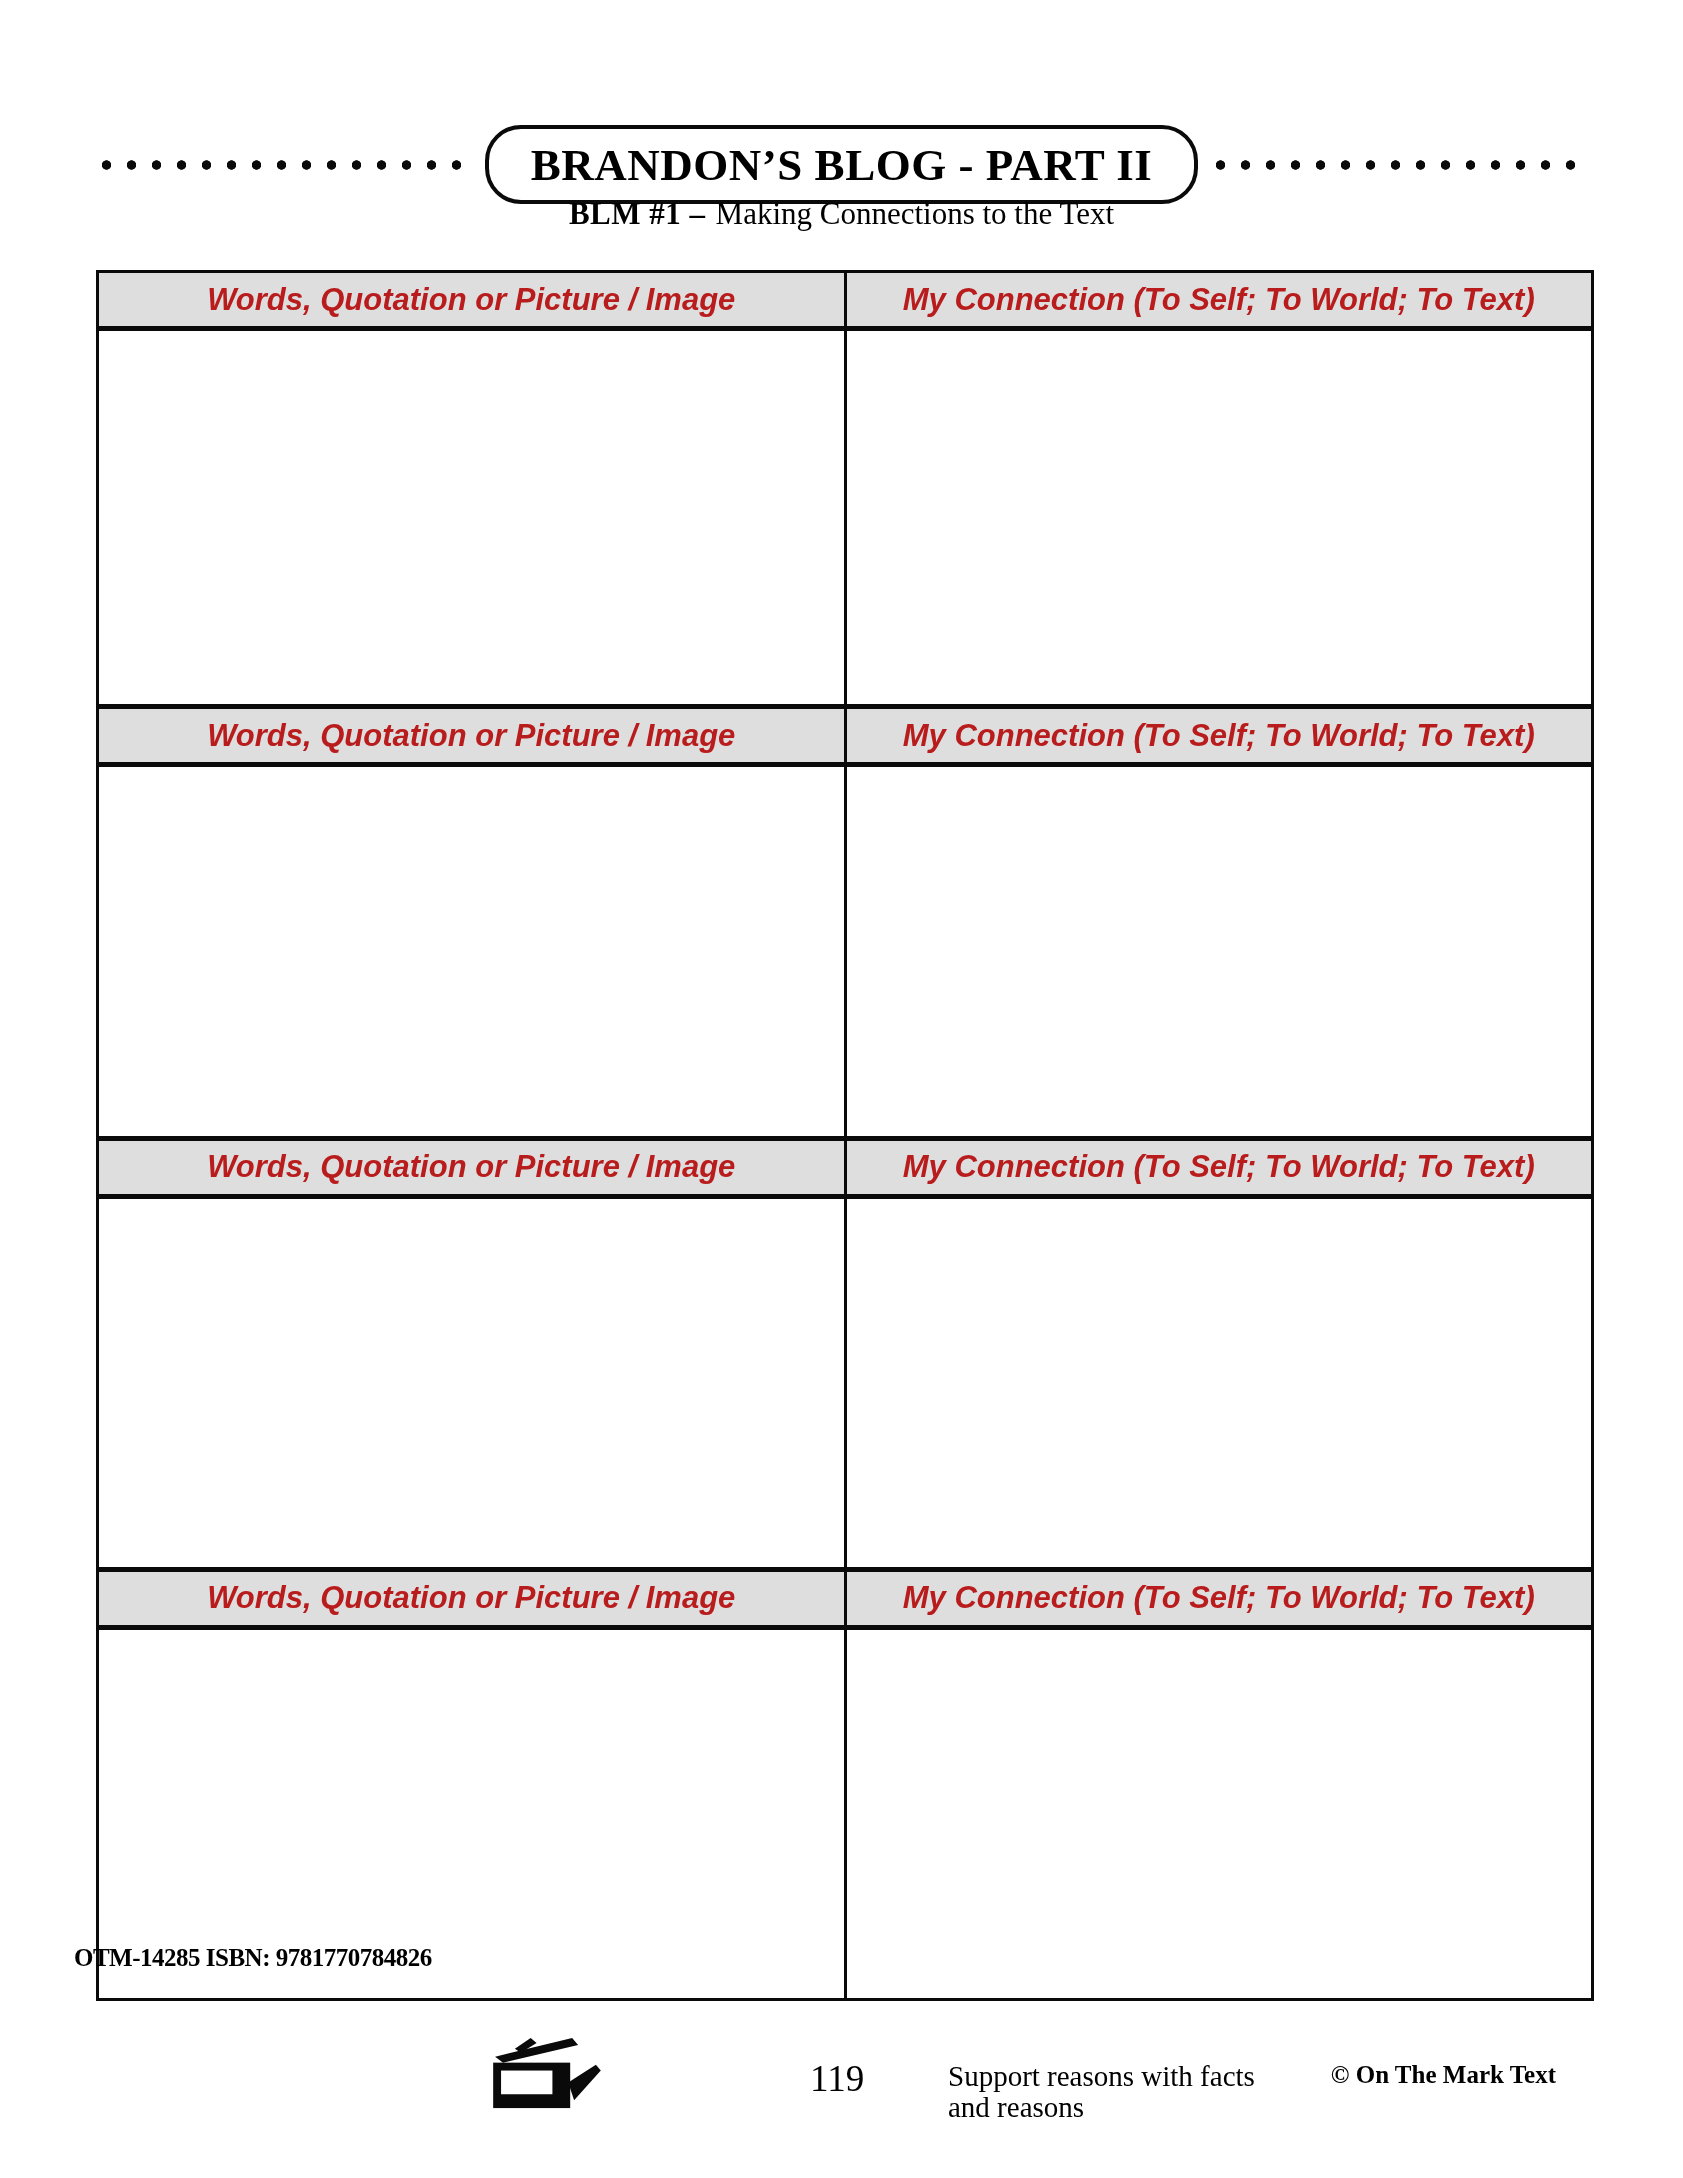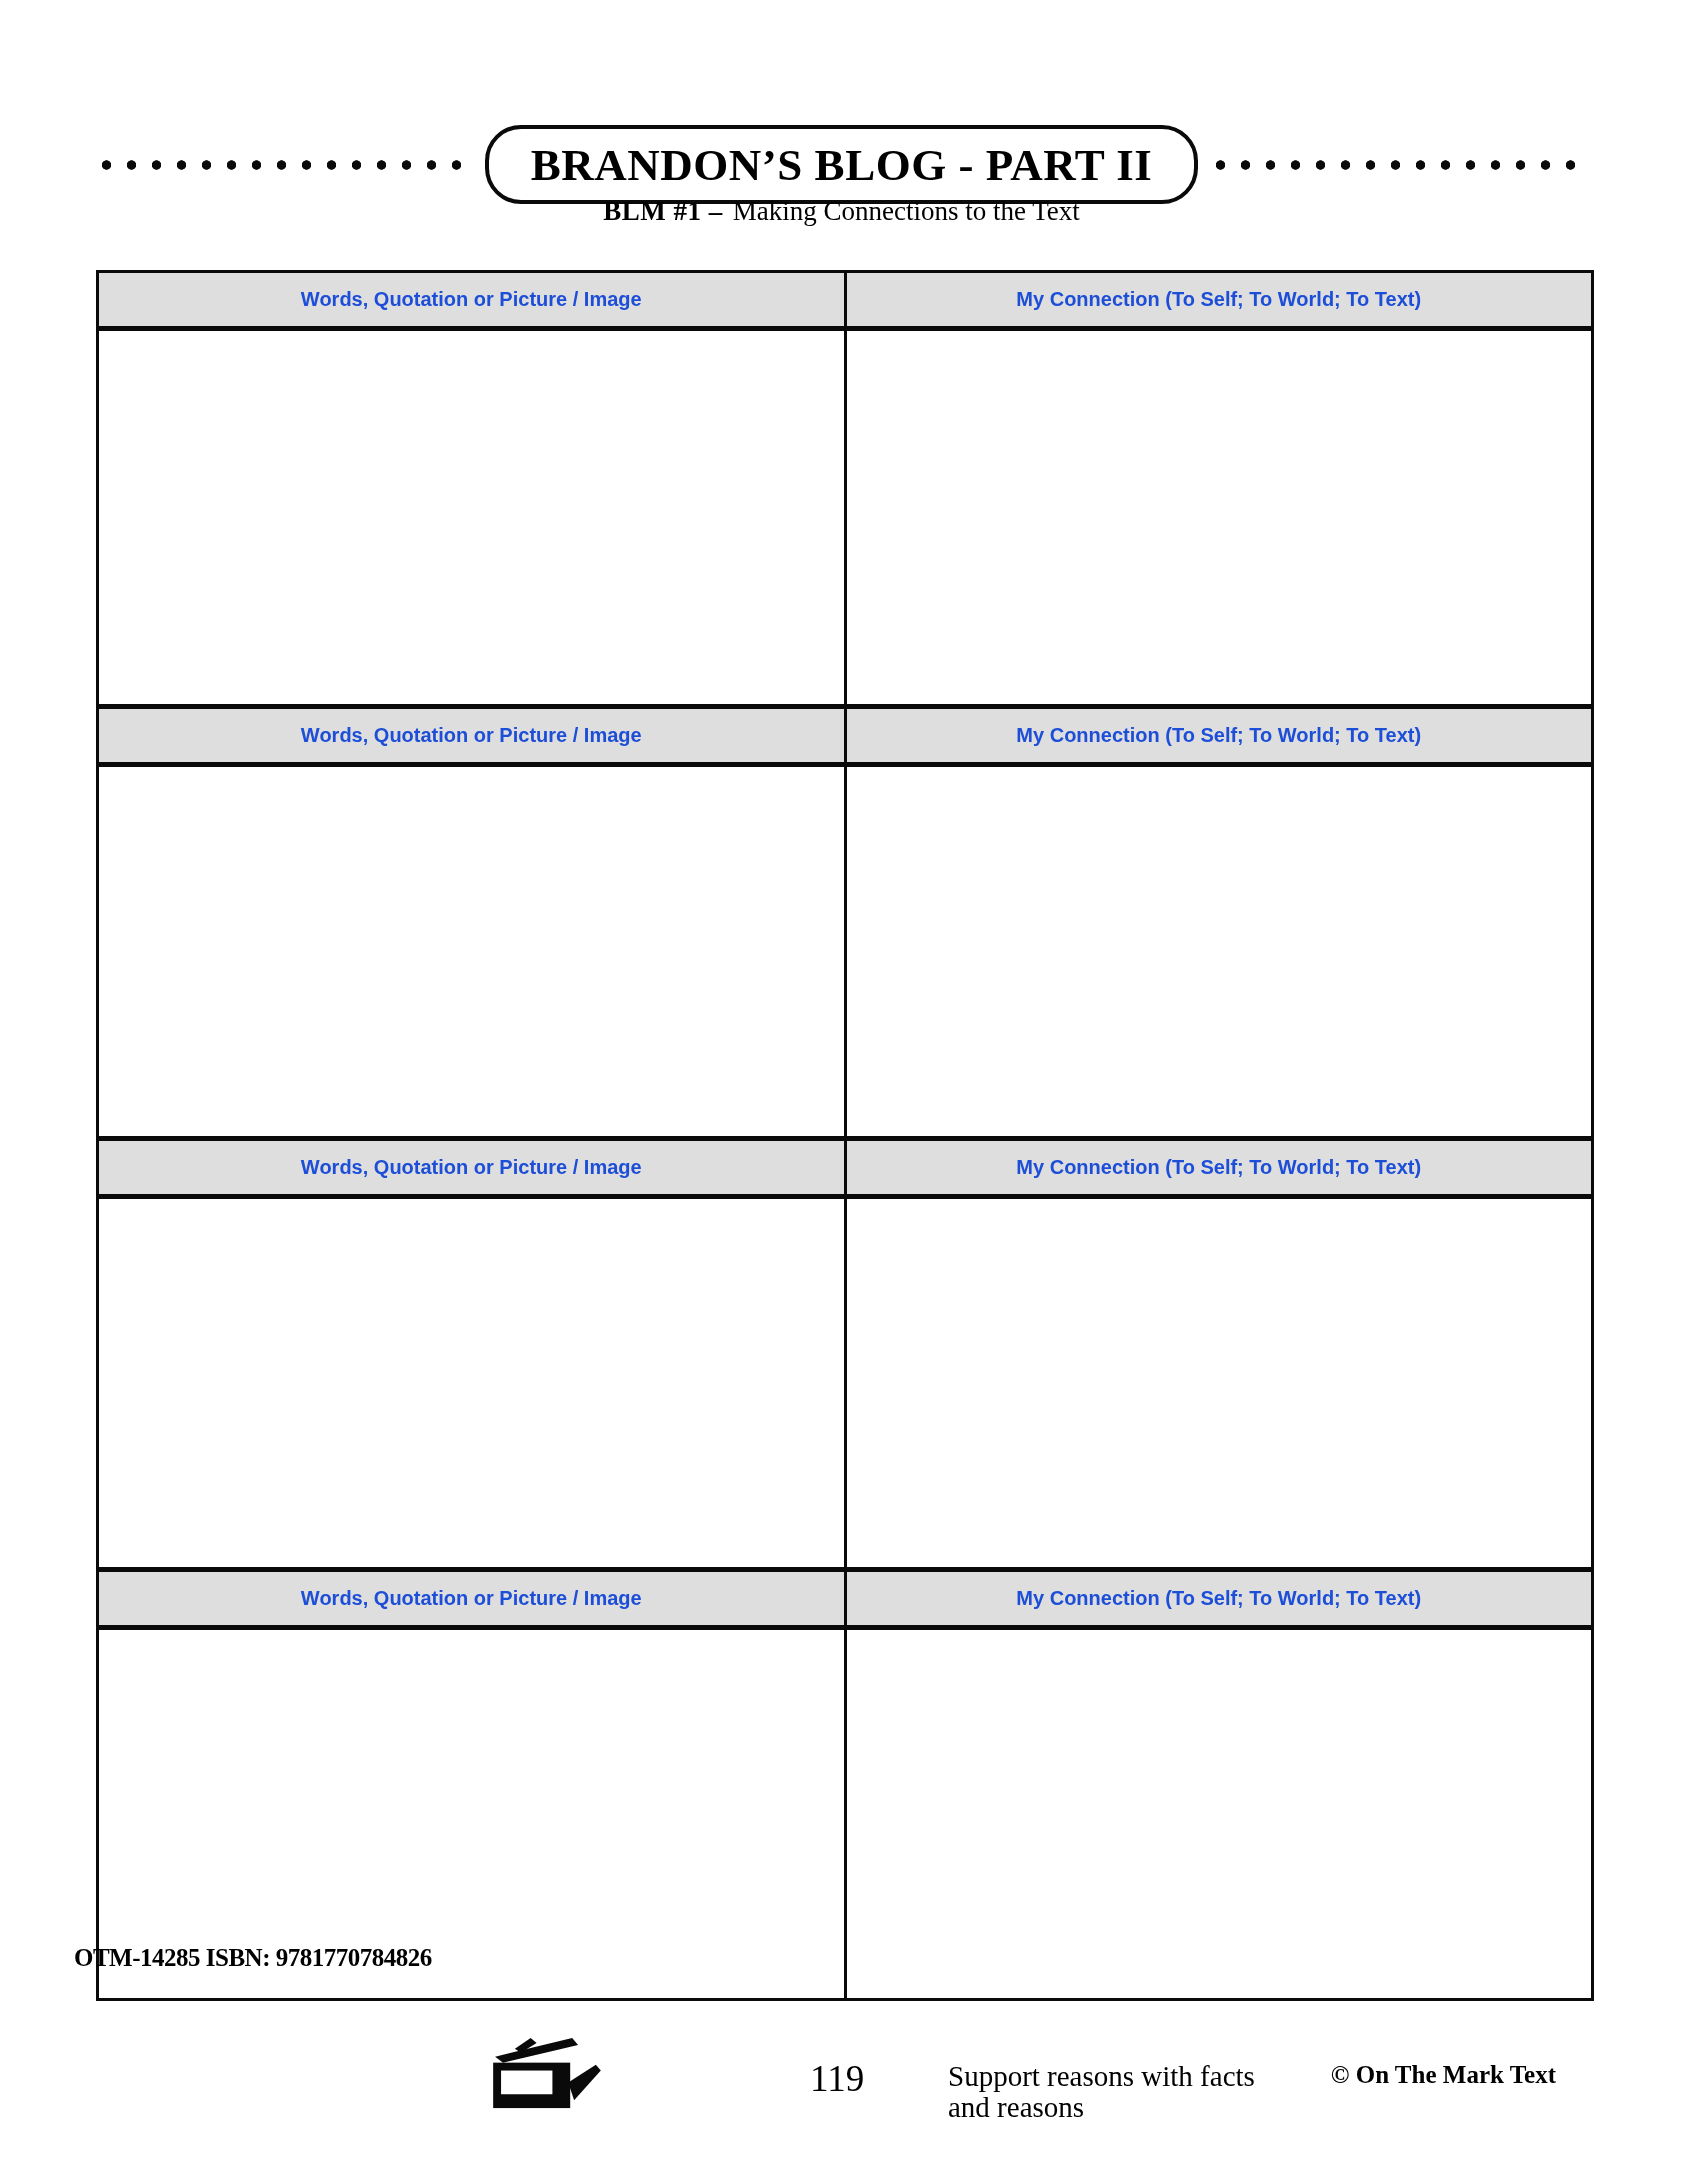--- a/index.html
+++ b/index.html
@@ -35,21 +35,21 @@
     font-size:45px;
     letter-spacing:0.5px;
     white-space:nowrap;
     background:#fff;
   }
 
   
   .subtitle{
     position:absolute;left:0;top:196px;width:1683px;
     text-align:center;
-    font-size:27px;
+    font-size:31px;
     white-space:nowrap;
   }
   .sub-bold{font-weight:bold;letter-spacing:0.5px;}
   .sub-rest{font-weight:normal;margin-left:10px;}
 
   
   .otable{
     position:absolute;left:96px;top:270px;
     width:1498px;height:1731px;
     box-sizing:border-box;
@@ -64,24 +64,25 @@
     background:#dedede;
     border-bottom:5px solid #0a0a0a;
     height:53px;
   }
   .section + .section .hrow{border-top:5px solid #0a0a0a;}
   .hcell{
     flex:1;
     display:flex;align-items:center;justify-content:center;
     font-family:"Liberation Sans", sans-serif;
     font-weight:bold;
-    font-size:20px;
+    font-size:31px;
     letter-spacing:0px;
-    color:#1d4ed8;
+    color:#b91c1c;
     white-space:nowrap;
+    font-style:italic;
   }
   .hcell.first{border-right:3px solid #0a0a0a;}
   .brow{flex:1;display:flex;min-height:0;}
   .bcell{flex:1;background:#fff;}
   .bcell.first{border-right:3px solid #0a0a0a;}
 
   
   .f-code{
     position:absolute;left:74px;top:1944px;
     font-weight:bold;font-size:25px;letter-spacing:-0.5px;

